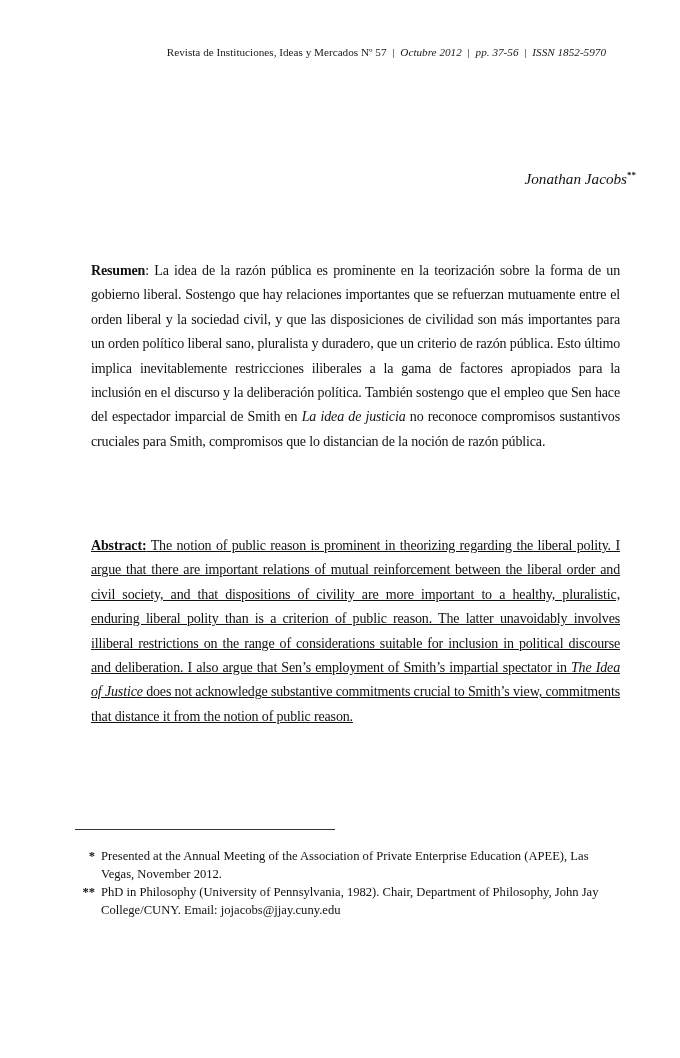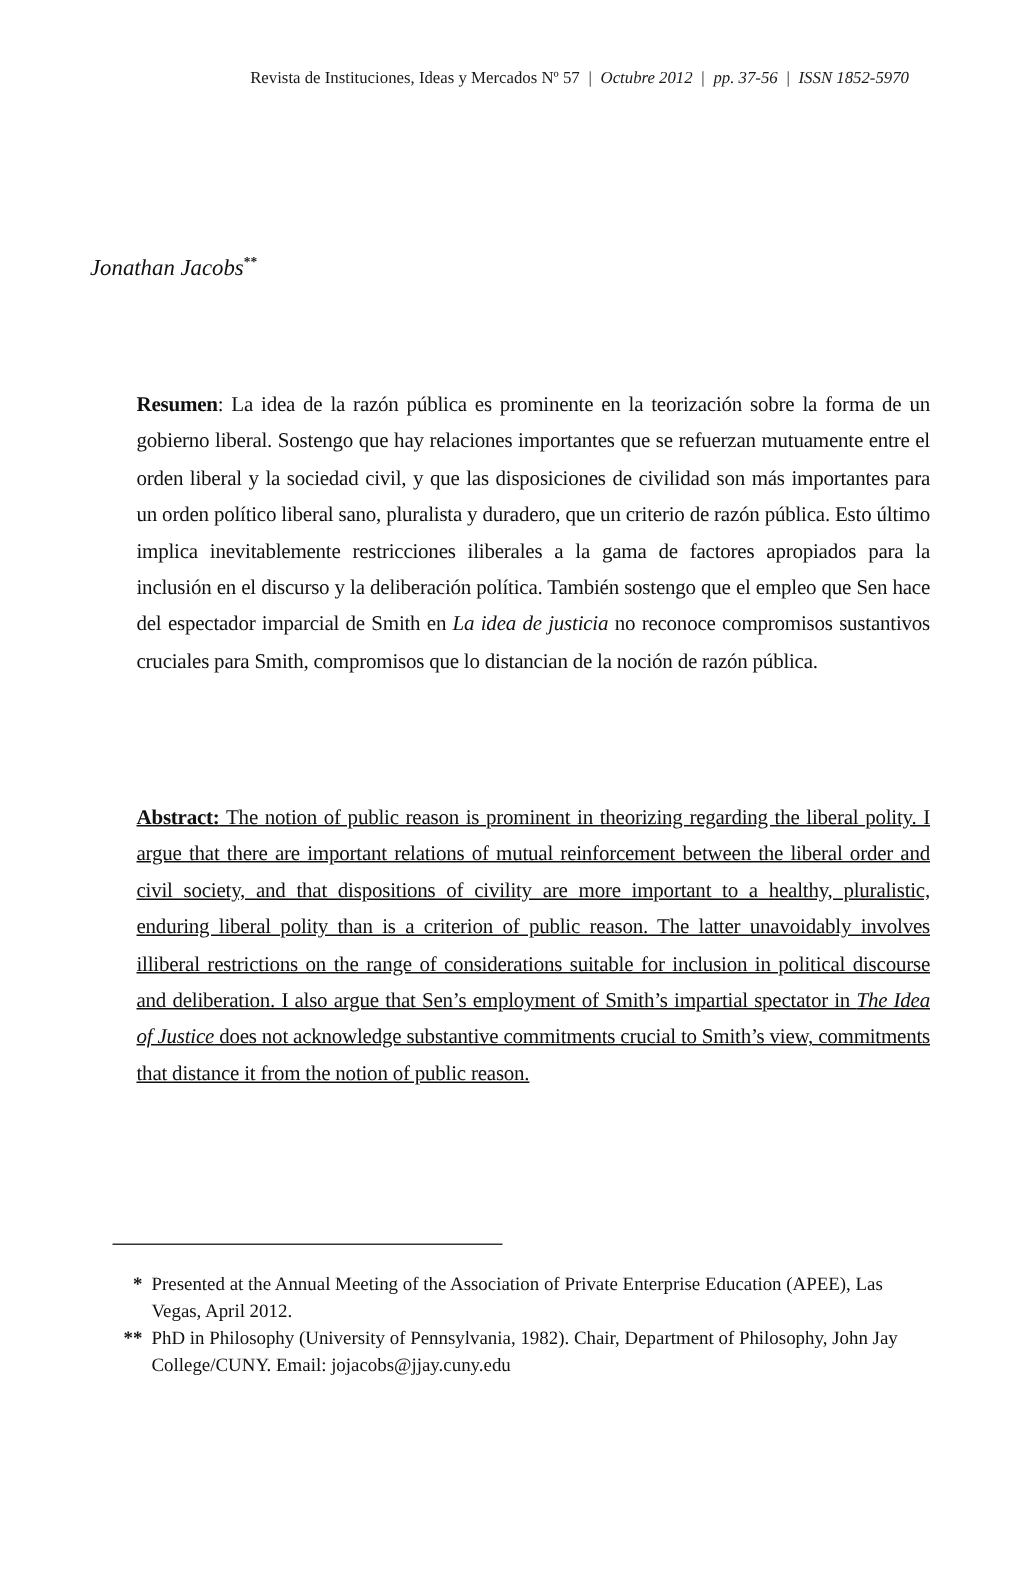--- a/index.html
+++ b/index.html
@@ -42,24 +42,24 @@
       text-align: center;
       font-weight: bold;
       font-size: 15.6px;
       line-height: 25px;
       letter-spacing: 0.1px;
       margin: 0;
     }
     .title sup { font-size: 9px; vertical-align: 6px; line-height: 0; }
     .author {
       position: absolute;
-      left: 60px;
+      left: 76px;
       top: 170px;
       width: 560px;
-      text-align: left;
+      text-align: right;
       font-style: italic;
       font-size: 15.2px;
     }
     .author sup { font-style: normal; font-weight: bold; font-size: 9px; vertical-align: 6px; line-height: 0; }
     .abstract {
       position: absolute;
       left: 75px;
       width: 529px;
       font-size: 14px;
       line-height: 24.4px;
@@ -122,21 +122,21 @@
   </div>
 
   <p class="abstract" id="resumen"><span class="label">Resumen</span><span>: La idea de la razón pública es prominente en la teorización sobre la forma de un gobierno liberal. Sostengo que hay relaciones importantes que se refuerzan mutuamente entre el orden liberal y la sociedad civil, y que las disposiciones de civilidad son más importantes para un orden político liberal sano, pluralista y duradero, que un criterio de razón pública. Esto último implica inevitablemente restricciones iliberales a la gama de factores apropiados para la inclusión en el discurso y la deliberación política. También sostengo que el empleo que Sen hace del espectador imparcial de Smith en </span><span class="it">La idea de justicia</span><span> no reconoce compromisos sustantivos cruciales para Smith, compromisos que lo distancian de la noción de razón pública.</span></p>
 
   <p class="abstract" id="abstract-en"><span class="label">Abstract:</span><span> The notion of public reason is prominent in theorizing regarding the liberal polity. I argue that there are important relations of mutual reinforcement between the liberal order and civil society, and that dispositions of civility are more important to a healthy, pluralistic, enduring liberal polity than is a criterion of public reason. The latter unavoidably involves illiberal restrictions on the range of considerations suitable for inclusion in political discourse and deliberation. I also argue that Sen’s employment of Smith’s impartial spectator in </span><span class="it">The Idea of Justice</span><span> does not acknowledge substantive commitments crucial to Smith’s view, commitments that distance it from the notion of public reason.</span></p>
 
   <div class="fn-rule"></div>
 
   <div class="footnote" id="fn1">
     <span class="mark">*</span>
-    <span class="fn-text">Presented at the Annual Meeting of the Association of Private Enterprise Education (APEE), Las Vegas, April 2012.</span>
+    <span class="fn-text">Presented at the Annual Meeting of the Association of Private Enterprise Education (APEE), Las Vegas, November 2012.</span>
   </div>
 
   <div class="footnote" id="fn2">
     <span class="mark">**</span>
     <span class="fn-text">PhD in Philosophy (University of Pennsylvania, 1982). Chair, Department of Philosophy, John Jay College/CUNY. Email: jojacobs@jjay.cuny.edu</span>
   </div>
 
 </div>
 
 </body></html>

